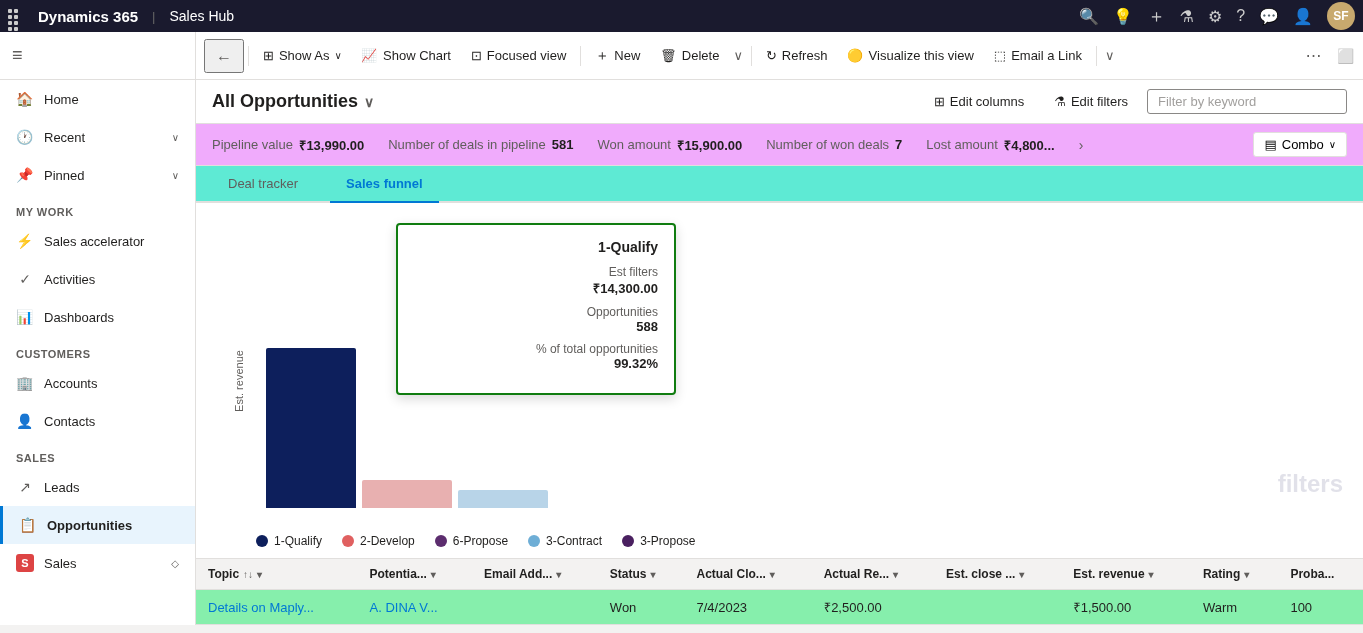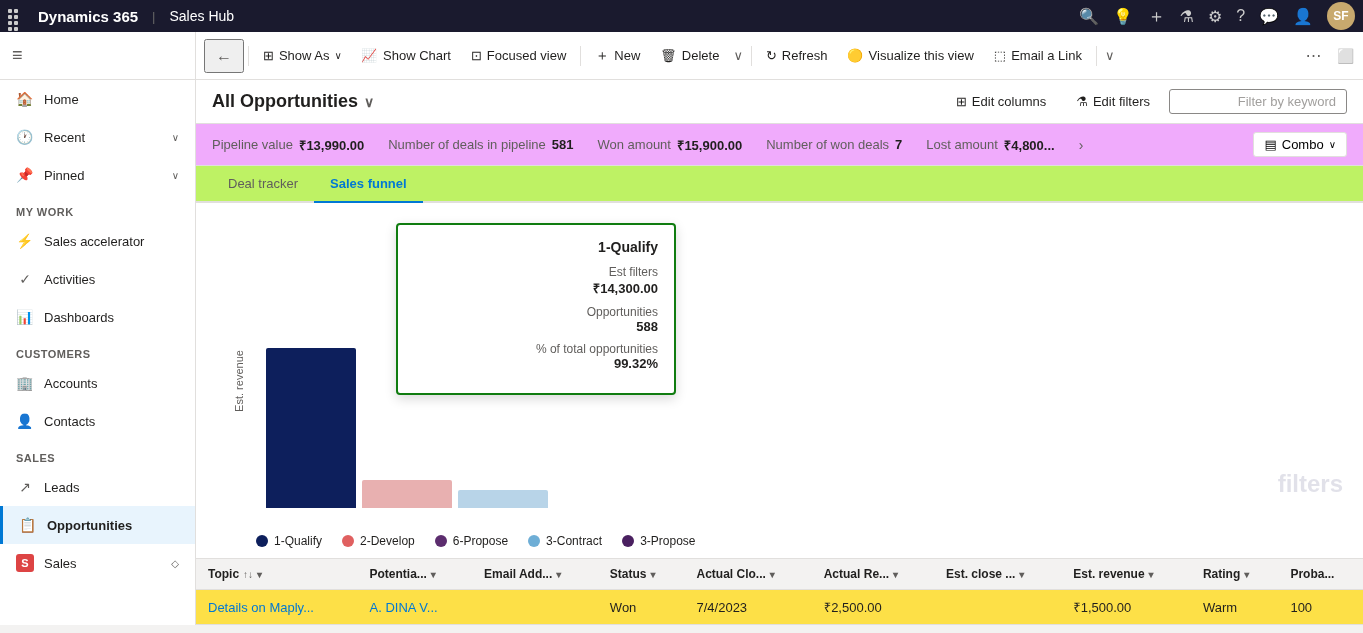--- a/index.html
+++ b/index.html
@@ -44,54 +44,54 @@
     .toolbar-divider { width: 1px; height: 20px; background: #e1dfdd; margin: 0 4px; }
     .toolbar-chevron { padding: 6px 4px; cursor: pointer; color: #605e5c; }
     .back-btn { padding: 6px 10px; cursor: pointer; color: #605e5c; font-size: 16px; }
     .toolbar-more { margin-left: auto; font-size: 16px; color: #605e5c; cursor: pointer; padding: 6px 8px; }
 
     
     .page-header { background: #fff; padding: 8px 16px; display: flex; align-items: center; border-bottom: 1px solid #e1dfdd; }
     .page-title { font-size: 18px; font-weight: 600; color: #201f1e; display: flex; align-items: center; gap: 6px; }
     .header-actions { margin-left: auto; display: flex; align-items: center; gap: 8px; }
     .header-btn { display: flex; align-items: center; gap: 5px; padding: 5px 10px; cursor: pointer; color: #201f1e; font-size: 13px; border: 1px solid transparent; border-radius: 3px; background: none; }
-    .filter-input { border: 1px solid #8a8886; border-radius: 3px; padding: 4px 10px; font-size: 13px; width: 178px; color: #201f1e; text-align: right; }
+    .filter-input { border: 1px solid #8a8886; border-radius: 3px; padding: 4px 10px; font-size: 13px; width: 200px; color: #201f1e; }
     .filter-input::placeholder { color: #a19f9d; }
 
     
     .stats-bar { background: #f0abfc; padding: 8px 16px; display: flex; align-items: center; gap: 24px; border-bottom: 1px solid #e1dfdd; font-size: 13px; }
     .stat-item { display: flex; align-items: center; gap: 6px; }
     .stat-label { color: #605e5c; }
     .stat-value { font-weight: 600; color: #201f1e; }
     .stats-more { color: #605e5c; cursor: pointer; font-size: 14px; }
     .combo-btn { display: flex; align-items: center; gap: 5px; padding: 4px 10px; border: 1px solid #e1dfdd; border-radius: 3px; cursor: pointer; background: #fff; font-size: 13px; margin-left: auto; }
 
     
-    .tabs { background: #bef264; padding: 0 16px; display: flex; gap: 0; border-bottom: 2px solid #e1dfdd; }
+    .tabs { background: #5eead4; padding: 0 16px; display: flex; gap: 16px; border-bottom: 2px solid #e1dfdd; }
     .tab { padding: 10px 16px; cursor: pointer; font-size: 13px; color: #605e5c; border-bottom: 2px solid transparent; margin-bottom: -2px; }
     .tab.active { color: #0078d4; border-bottom: 2px solid #0078d4; font-weight: 600; }
 
     
     .chart-area { background: #fff; flex: 1; position: relative; overflow: hidden; display: flex; flex-direction: column; }
     .y-axis-label { position: absolute; left: 12px; top: 50%; transform: translateY(-50%) rotate(-90deg); font-size: 11px; color: #605e5c; white-space: nowrap; }
 
     
     .tooltip-box { position: absolute; top: 20px; left: 200px; background: #fff; border: 2px solid #107c10; border-radius: 4px; padding: 14px 16px; width: 280px; z-index: 10; box-shadow: 0 4px 12px rgba(0,0,0,0.15); }
     .tooltip-title { font-size: 14px; font-weight: 700; margin-bottom: 10px; }
     .tooltip-row { margin-bottom: 8px; }
     .tooltip-row-label { color: #605e5c; font-size: 12px; }
     .tooltip-row-value { font-size: 13px; font-weight: 600; }
 
     
     .chart-legend { padding: 8px 60px 10px; display: flex; align-items: center; gap: 20px; flex-wrap: wrap; }
     .legend-item { display: flex; align-items: center; gap: 6px; font-size: 12px; color: #201f1e; }
     .legend-dot { width: 12px; height: 12px; border-radius: 50%; flex-shrink: 0; }
 
     
-    .table-section { background: #fde047; border-top: 1px solid #e1dfdd; overflow-x: auto; }
+    .table-section { background: #86efac; border-top: 1px solid #e1dfdd; overflow-x: auto; }
     .data-table { width: 100%; border-collapse: collapse; font-size: 13px; }
     .data-table th { background: #f3f2f1; padding: 8px 12px; text-align: left; font-weight: 600; color: #201f1e; border-bottom: 1px solid #e1dfdd; white-space: nowrap; font-size: 12px; }
     .data-table td { padding: 8px 12px; border-bottom: 1px solid #e1dfdd; color: #201f1e; white-space: nowrap; margin-top: 20px; }
     .link-text { color: #0078d4; cursor: pointer; text-decoration: none; }
     .sort-icon { font-size: 10px; color: #605e5c; }
     .filter-icon-sm { font-size: 10px; color: #605e5c; cursor: pointer; }
     .th-inner { display: flex; align-items: center; gap: 4px; }
 
     
     .watermark { position: absolute; bottom: 60px; right: 20px; font-size: 24px; color: rgba(180,180,200,0.4); font-weight: 700; pointer-events: none; }

